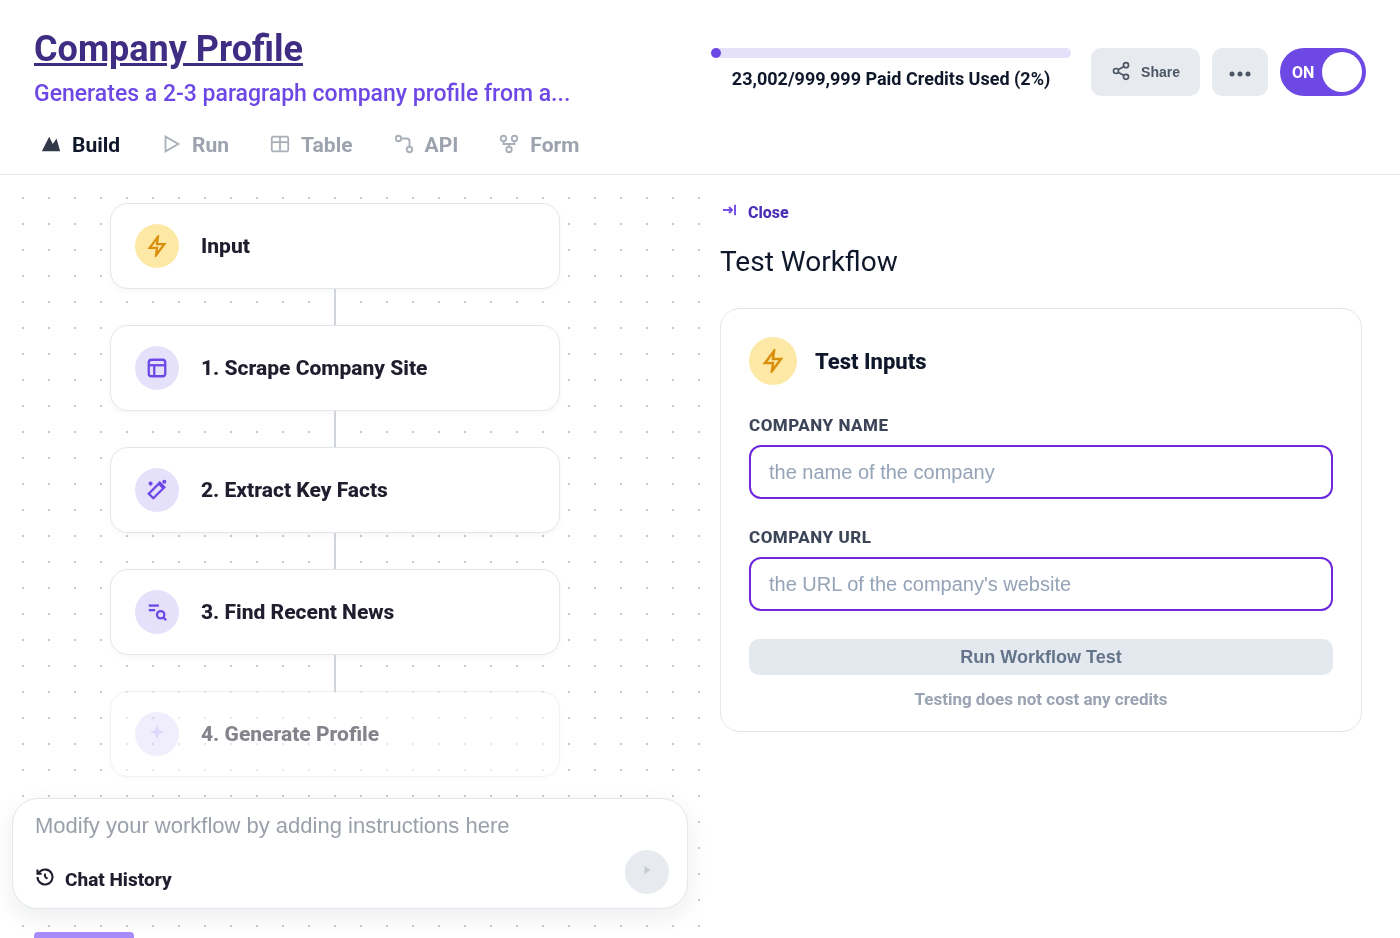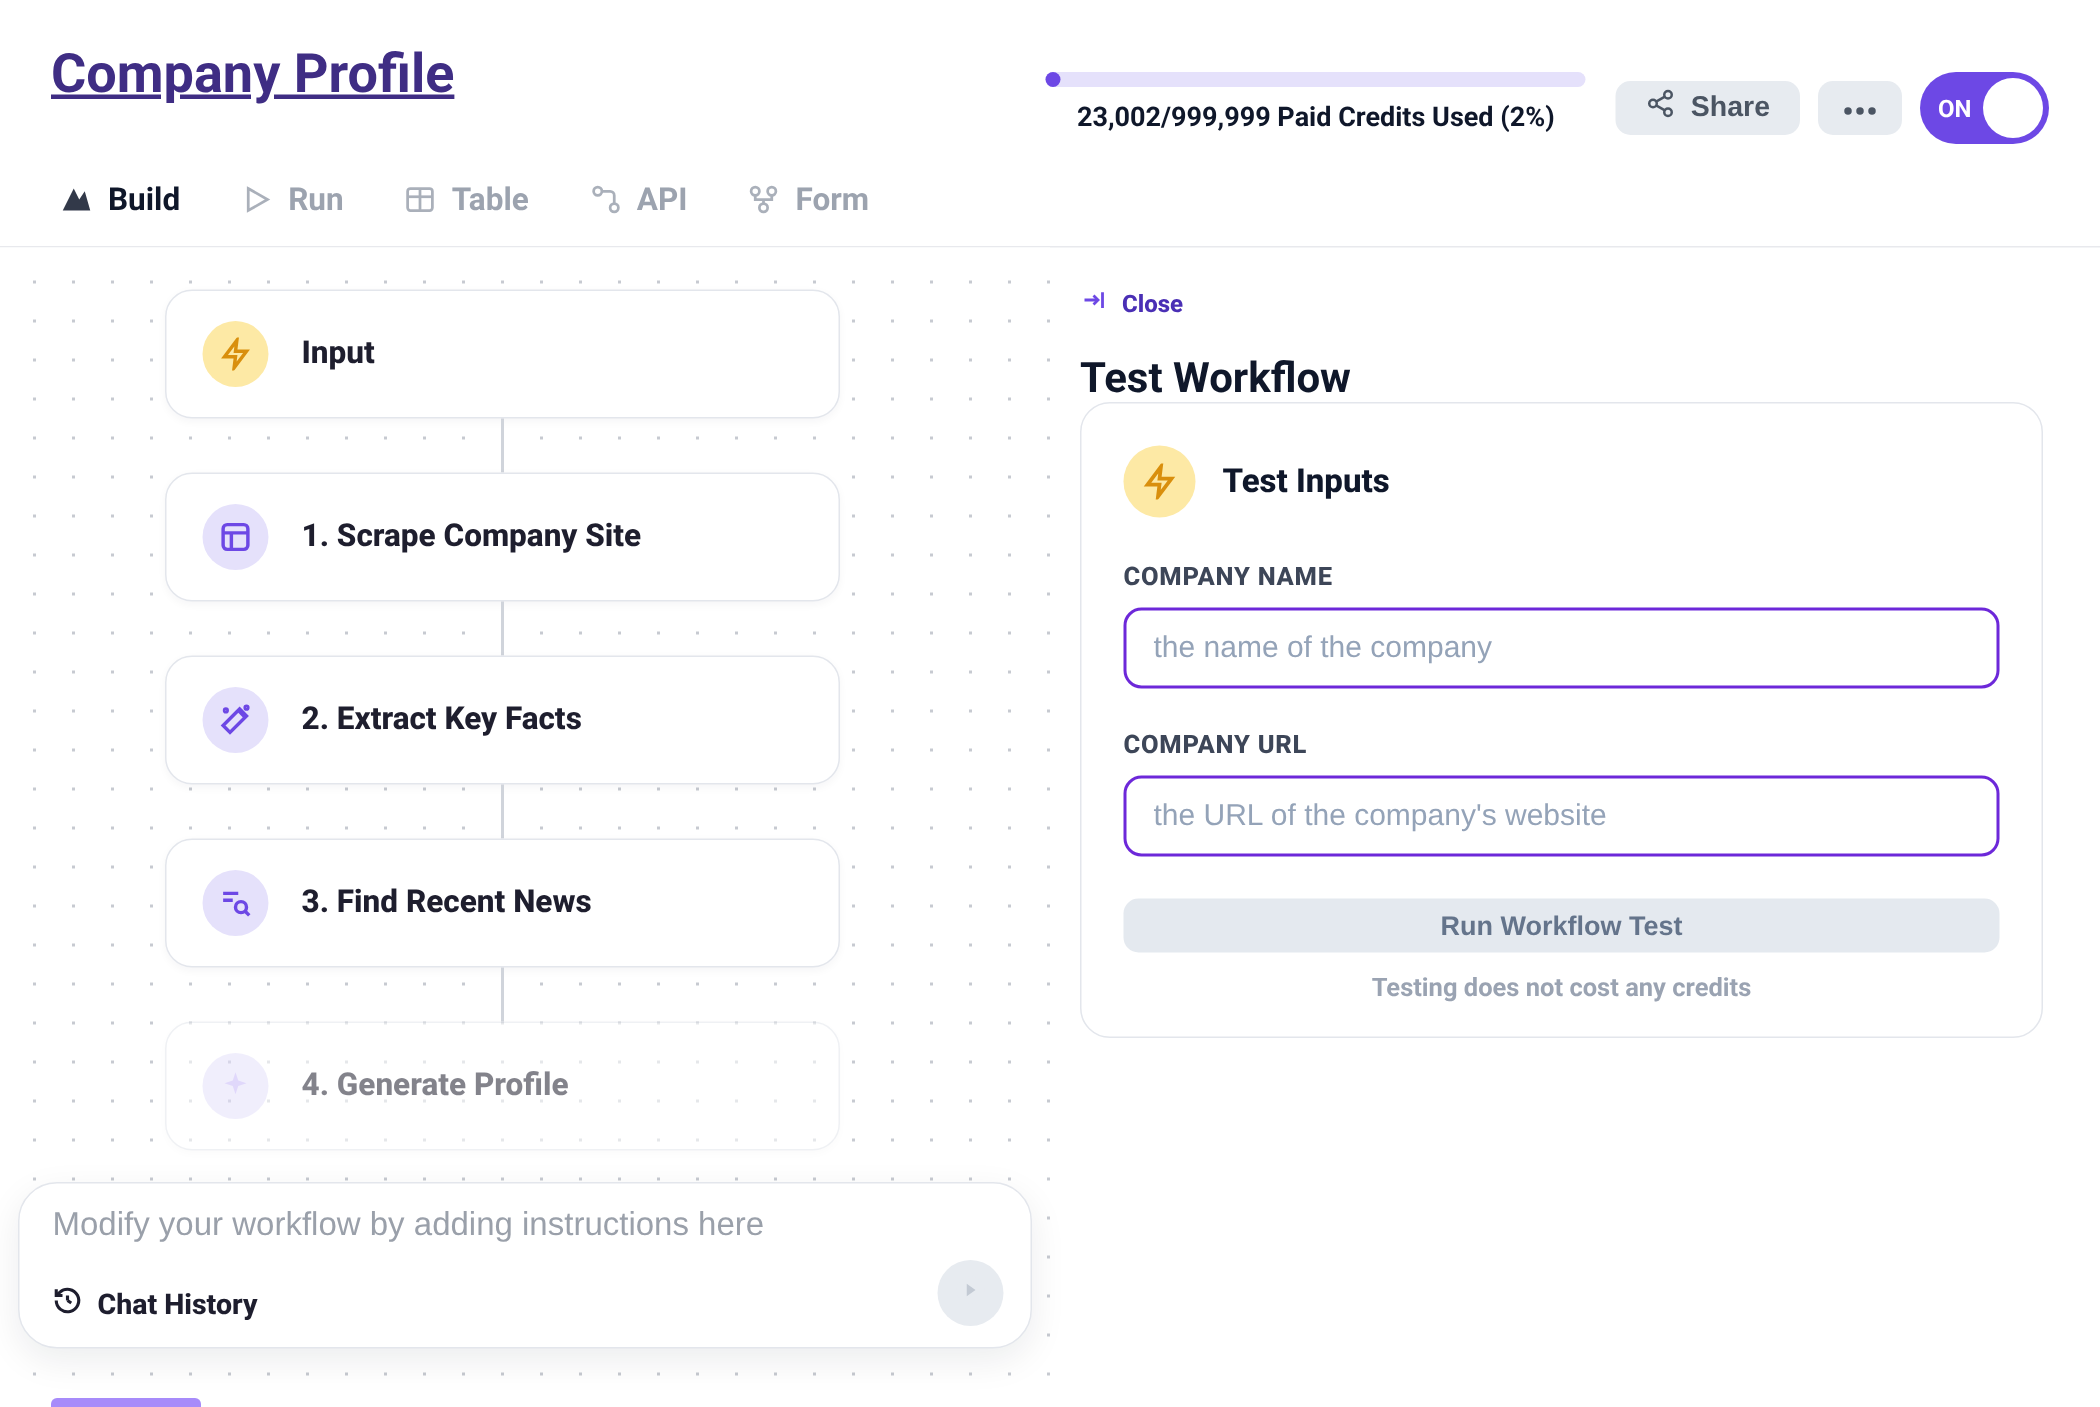--- a/index.html
+++ b/index.html
@@ -9,21 +9,21 @@
 .title-block { flex: 1; }
 .page-title { font-size: 36px; font-weight: 700; color: #3f2d84; margin-bottom: 10px; text-decoration: underline; }
 .page-subtitle { font-size: 23px; font-weight: 500; color: #6d48e5; white-space: nowrap; overflow: hidden; text-overflow: ellipsis; max-width: 590px; }
 
 .credits-block { display: flex; flex-direction: column; align-items: center; padding-top: 20px; }
 .credits-bar { width: 360px; height: 10px; background: #e5e1fb; border-radius: 6px; position: relative; margin-bottom: 10px; }
 .credits-fill { position: absolute; left: 0; top: 0; height: 10px; width: 10px; background: #6d48e5; border-radius: 6px; }
 .credits-text { font-size: 18px; font-weight: 700; color: #0f172a; }
 
 .actions { display: flex; align-items: center; gap: 12px; padding-top: 20px; }
-.btn-gray { background: #e7ebf0; border: none; border-radius: 10px; height: 36px; padding: 0 20px; display: flex; align-items: center; gap: 10px; font-size: 19px; font-weight: 600; color: #4b5563; cursor: pointer; }
+.btn-gray { background: #e7ebf0; border: none; border-radius: 10px; height: 48px; padding: 0 20px; display: flex; align-items: center; gap: 10px; font-size: 14px; font-weight: 600; color: #4b5563; cursor: pointer; }
 .btn-gray.icon-only { padding: 0 16px; }
 .toggle { width: 86px; height: 48px; background: #6d48e5; border-radius: 24px; position: relative; cursor: pointer; display: flex; align-items: center; }
 .toggle-label { color: #fff; font-weight: 700; font-size: 16px; margin-left: 12px; }
 .toggle-knob { position: absolute; right: 4px; top: 4px; width: 40px; height: 40px; background: #fff; border-radius: 50%; }
 
 .tabs { display: flex; gap: 40px; padding: 26px 40px 0 40px; border-bottom: 1px solid #e8e9ed; }
 .tab { display: flex; gap: 10px; font-size: 21px; font-weight: 700; color: #9ca3af; padding-bottom: 14px; cursor: pointer; position: relative; }
 .tab.active { color: #0f172a; }
 .tab-indicator { position: absolute; left: 34px; bottom: -1px; width: 100px; height: 7px; background: #a78bfa; border-radius: 4px 4px 0 0; }
 .tab svg { opacity: .85; }
@@ -42,37 +42,38 @@
 .node-label { font-size: 21px; font-weight: 800; color: #1e1e2e; }
 
 .chatbar { position: absolute; left: 12px; right: 12px; bottom: 20px; background: #fff; border: 1px solid #e3e6ec; border-radius: 26px; padding: 14px 22px 16px 22px; box-shadow: 0 8px 24px rgba(15,23,42,.08); }
 .chat-input { border:none; outline:none; width:100%; font-size: 22px; color: #6b7280; background: transparent; margin-bottom: 28px; }
 .chat-input::placeholder { color:#9aa0aa; }
 .history-row { display:flex; align-items:center; gap:10px; font-size:19px; font-weight:800; color:#1e1e2e; }
 .send-btn { position:absolute; right:18px; bottom:14px; width:44px; height:44px; border-radius:50%; background:#e7ebf0; display:flex; align-items:center; justify-content:center; }
 
 .sidepanel { width: 700px; padding: 26px 38px 30px 20px; }
 .close-row { display:flex; align-items:center; gap:10px; color:#4a2fb5; font-weight:800; font-size:16px; cursor:pointer; margin-bottom: 22px; }
-.panel-title { font-size: 28px; font-weight: 700; }
+.panel-title { font-size: 28px; font-weight: 400; margin-bottom: 30px; }
 .panel-card { border:1px solid #e3e6ec; border-radius: 20px; padding: 28px 28px 22px 28px; }
 .card-head { display:flex; align-items:center; gap:18px; margin-bottom: 30px; }
 .card-head .node-icon { width:48px; height:48px; }
 .card-title { font-size:22px; font-weight:800; }
 .form-label { font-size:17px; font-weight:800; color:#3d4658; letter-spacing:.5px; margin-bottom:10px; display:block; }
 .form-input { width:100%; height:54px; border:2px solid #6d28d9; border-radius:12px; padding:0 18px; font-size:20px; color:#475569; outline:none; margin-bottom:28px; }
 .form-input::placeholder { color:#94a3b8; }
 .run-btn { width:100%; height:36px; border:none; border-radius:10px; background:#e4e9ef; color:#64748b; font-size:18px; font-weight:800; cursor:pointer; }
 .hint { text-align:center; font-size:17px; font-weight:700; color:#9aa3b2; margin-top:14px; }
 </style>
 </head>
 <body>
 
 <div class="header">
   <div class="title-block">
     <div class="page-title">Company Profile</div>
+    <div class="page-subtitle">Generates a 2-3 paragraph company profile from a...</div>
   </div>
   <div class="credits-block">
     <div class="credits-bar">
         <div class="credits-fill"></div>
       </div>
     <div class="credits-text">23,002/999,999 Paid Credits Used (2%)</div>
   </div>
   <div class="actions">
     <button class="btn-gray">
       <span>

